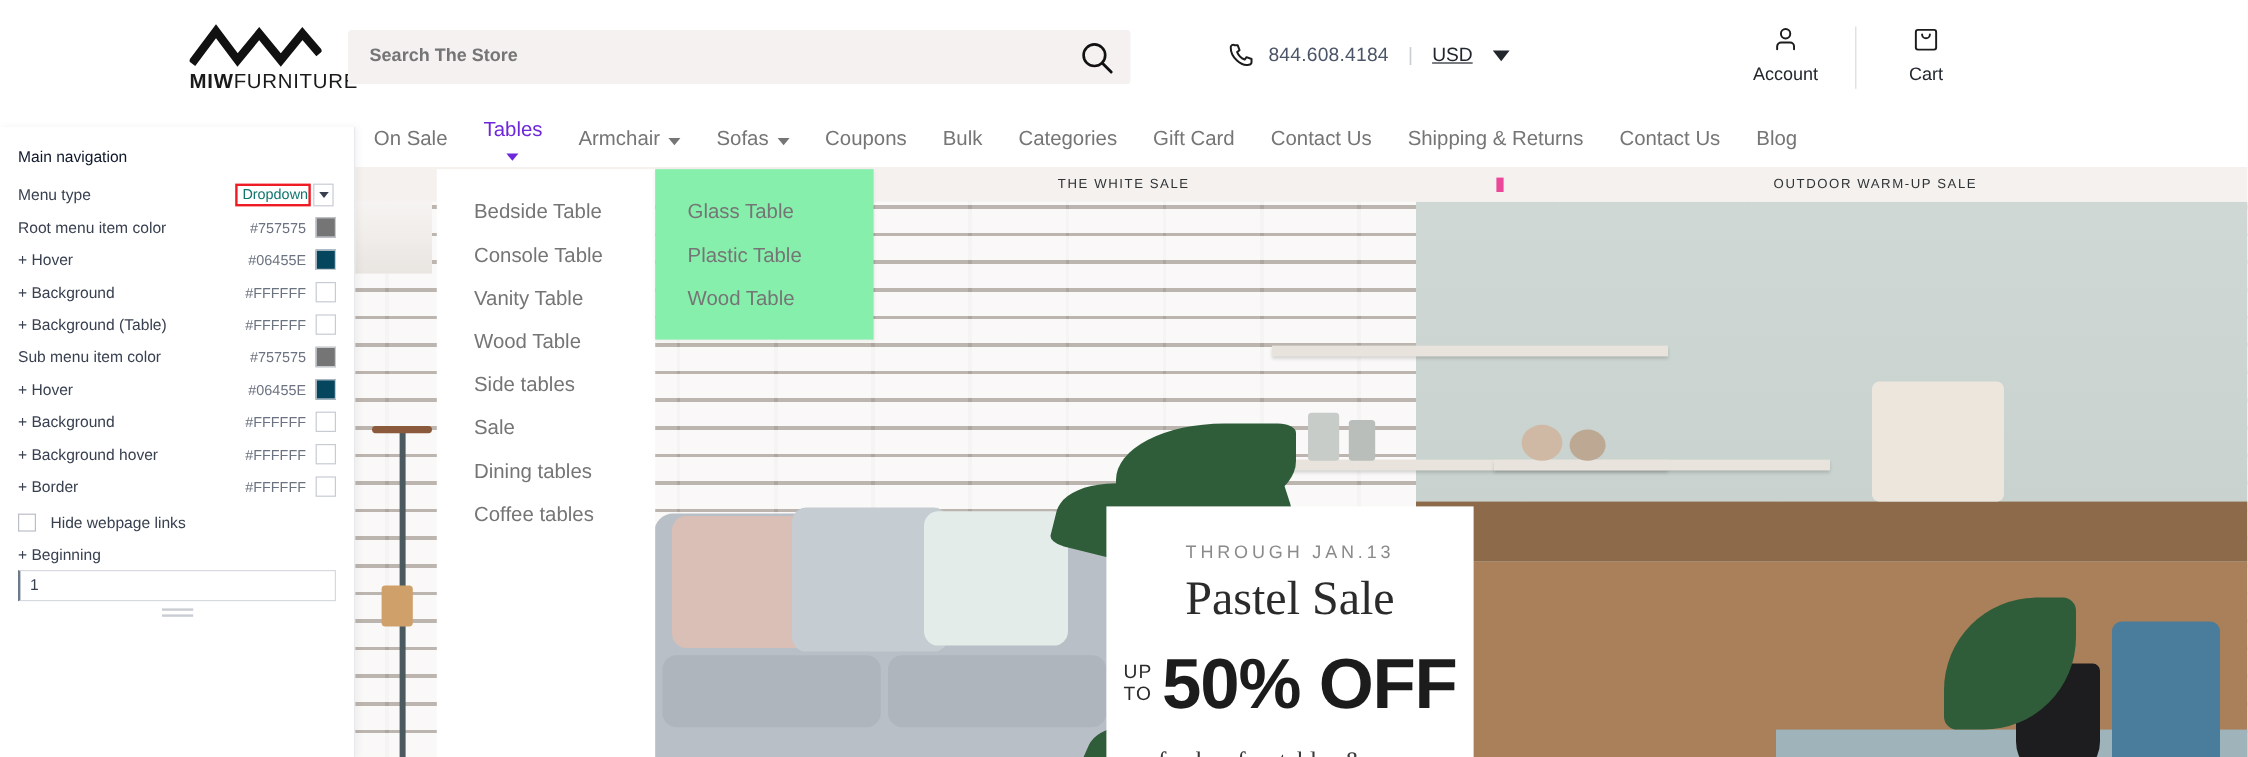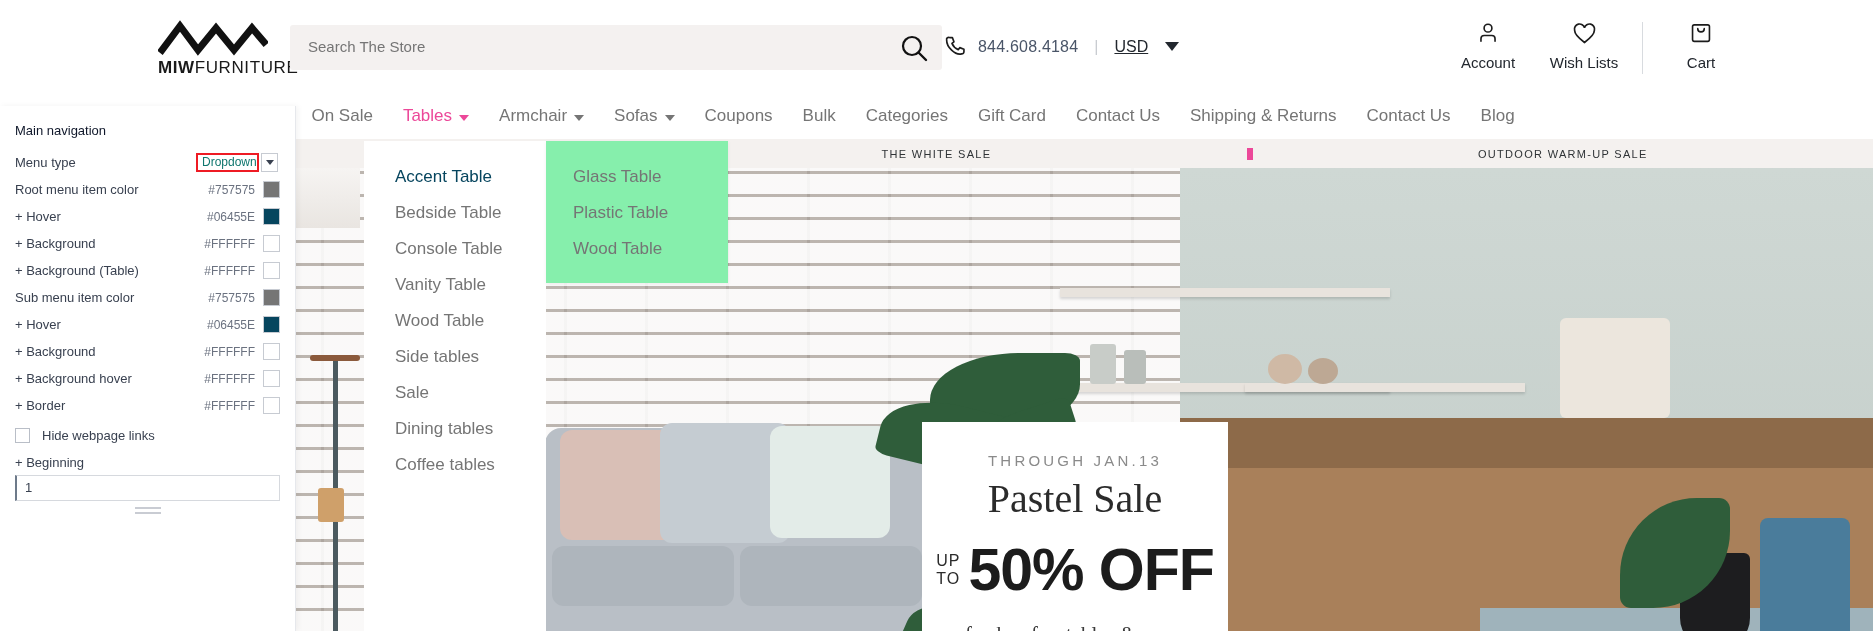--- a/index.html
+++ b/index.html
@@ -28,29 +28,29 @@
   .logo-text b { font-weight: 700; }
   .logo-text span { font-weight: 400; }
 
   .search-box {
     position: absolute; left: 290px; top: 25px; width: 652px; height: 45px;
     background: #f4f1f0; border-radius: 3px;
   }
   .search-box input {
     position: absolute; left: 18px; top: 0; width: 560px; height: 43px;
     border: 0; outline: none; background: transparent;
-    font-family: "Liberation Sans", sans-serif; font-size: 15px; color: #7c7c7c;
+    font-family: "Liberation Sans", sans-serif; font-size: 15px; color: #7c7c7c; font-weight: bold;
   }
   .search-btn {
     position: absolute; right: 10px; top: 6px; width: 34px; height: 34px;
     background: transparent; border: 0; cursor: pointer;
   }
 
   .phone-group {
-    position: absolute; left: 943px; top: 34px; display: flex; align-items: center; gap: 10px;
+    position: absolute; left: 1022px; top: 34px; display: flex; align-items: center; gap: 10px;
   }
   .phone-num { font-size: 16px; color: #4a5568; letter-spacing: .2px; }
   .pipe { color: #c9ccd1; font-size: 16px; margin: 0 6px; }
   .usd { font-size: 16px; color: #22272e; text-decoration: underline; }
   .caret-dn {
     width: 0; height: 0; border-left: 7px solid transparent; border-right: 7px solid transparent;
     border-top: 9px solid #22272e; margin-left: 7px;
   }
 
   .acct-group { position: absolute; left: 1440px; top: 18px; display: flex; align-items: flex-start; }
@@ -62,21 +62,21 @@
   
   .nav {
     position: absolute; top: 93px; left: 0; width: 1873px; height: 46px;
     background: #ffffff; z-index: 4;
   }
   .nav-inner { position: absolute; left: 172px; top: 0; display: flex; align-items: center; height: 46px; gap: 0; }
   .nav-item {
     font-size: 17px; color: #757575; padding: 0 15px; white-space: nowrap; cursor: pointer;
     display: flex; align-items: center; gap: 7px;
   }
-  .nav-item.active { color: #ec4899; }
+  .nav-item.active { color: #6d28d9; flex-direction: column; }
   .nav-caret {
     width: 0; height: 0; border-left: 5px solid transparent; border-right: 5px solid transparent;
     border-top: 6px solid currentColor; margin-top: 3px;
   }
 
   
   .hero { position: absolute; top: 139px; left: 0; width: 1873px; height: 492px; overflow: hidden; z-index: 1; }
   .saleband {
     position: absolute; top: 0; left: 0; width: 1873px; height: 29px;
     background: #f4f1ef; display: flex; align-items: center; z-index: 3;
@@ -326,28 +326,20 @@
     <div class="acct-group">
       <div class="acct-item">
         <div class="ic">
           <svg width="26" height="26" viewBox="0 0 24 24" fill="none" stroke="#1c1c1c" stroke-width="1.5">
             <circle cx="12" cy="7.5" r="3.6"></circle>
             <path d="M5.5 19.5 v-2.2 a3 3 0 0 1 3-3 h7 a3 3 0 0 1 3 3 v2.2" stroke-linecap="round"></path>
           </svg>
         </div>
         <div class="lb">Account</div>
       </div>
-      <div class="acct-item">
-        <div class="ic">
-          <svg width="27" height="27" viewBox="0 0 24 24" fill="none" stroke="#1c1c1c" stroke-width="1.5">
-            <path d="M12 20 C6 15.6 3.2 12.6 3.2 9.2 A4 4 0 0 1 12 7 a4 4 0 0 1 8.8 2.2 C20.8 12.6 18 15.6 12 20 Z"></path>
-          </svg>
-        </div>
-        <div class="lb">Wish Lists</div>
-      </div>
       <div class="vdiv"></div>
       <div class="acct-item">
         <div class="ic">
           <svg width="26" height="26" viewBox="0 0 24 24" fill="none" stroke="#1c1c1c" stroke-width="1.5">
             <rect x="4.2" y="4.5" width="15.6" height="15.2" rx="1.6"></rect>
             <path d="M9 8 a3 3 0 0 0 6 0" stroke-linecap="round"></path>
           </svg>
         </div>
         <div class="lb">Cart</div>
       </div>
@@ -395,24 +387,20 @@
       <div class="nav-item">
           <span>Contact Us</span>
         </div>
       <div class="nav-item">
           <span>Blog</span>
         </div>
     </div>
   </div>
 
   <div class="dropdown">
-    <div class="dd-item active">
-      <span>Accent Table</span>
-      <i class="dd-arrow"></i>
-    </div>
     <div class="dd-item"><span>Bedside Table</span></div>
     <div class="dd-item"><span>Console Table</span></div>
     <div class="dd-item"><span>Vanity Table</span></div>
     <div class="dd-item"><span>Wood Table</span></div>
     <div class="dd-item"><span>Side tables</span></div>
     <div class="dd-item"><span>Sale</span></div>
     <div class="dd-item"><span>Dining tables</span></div>
     <div class="dd-item"><span>Coffee tables</span></div>
   </div>
 

